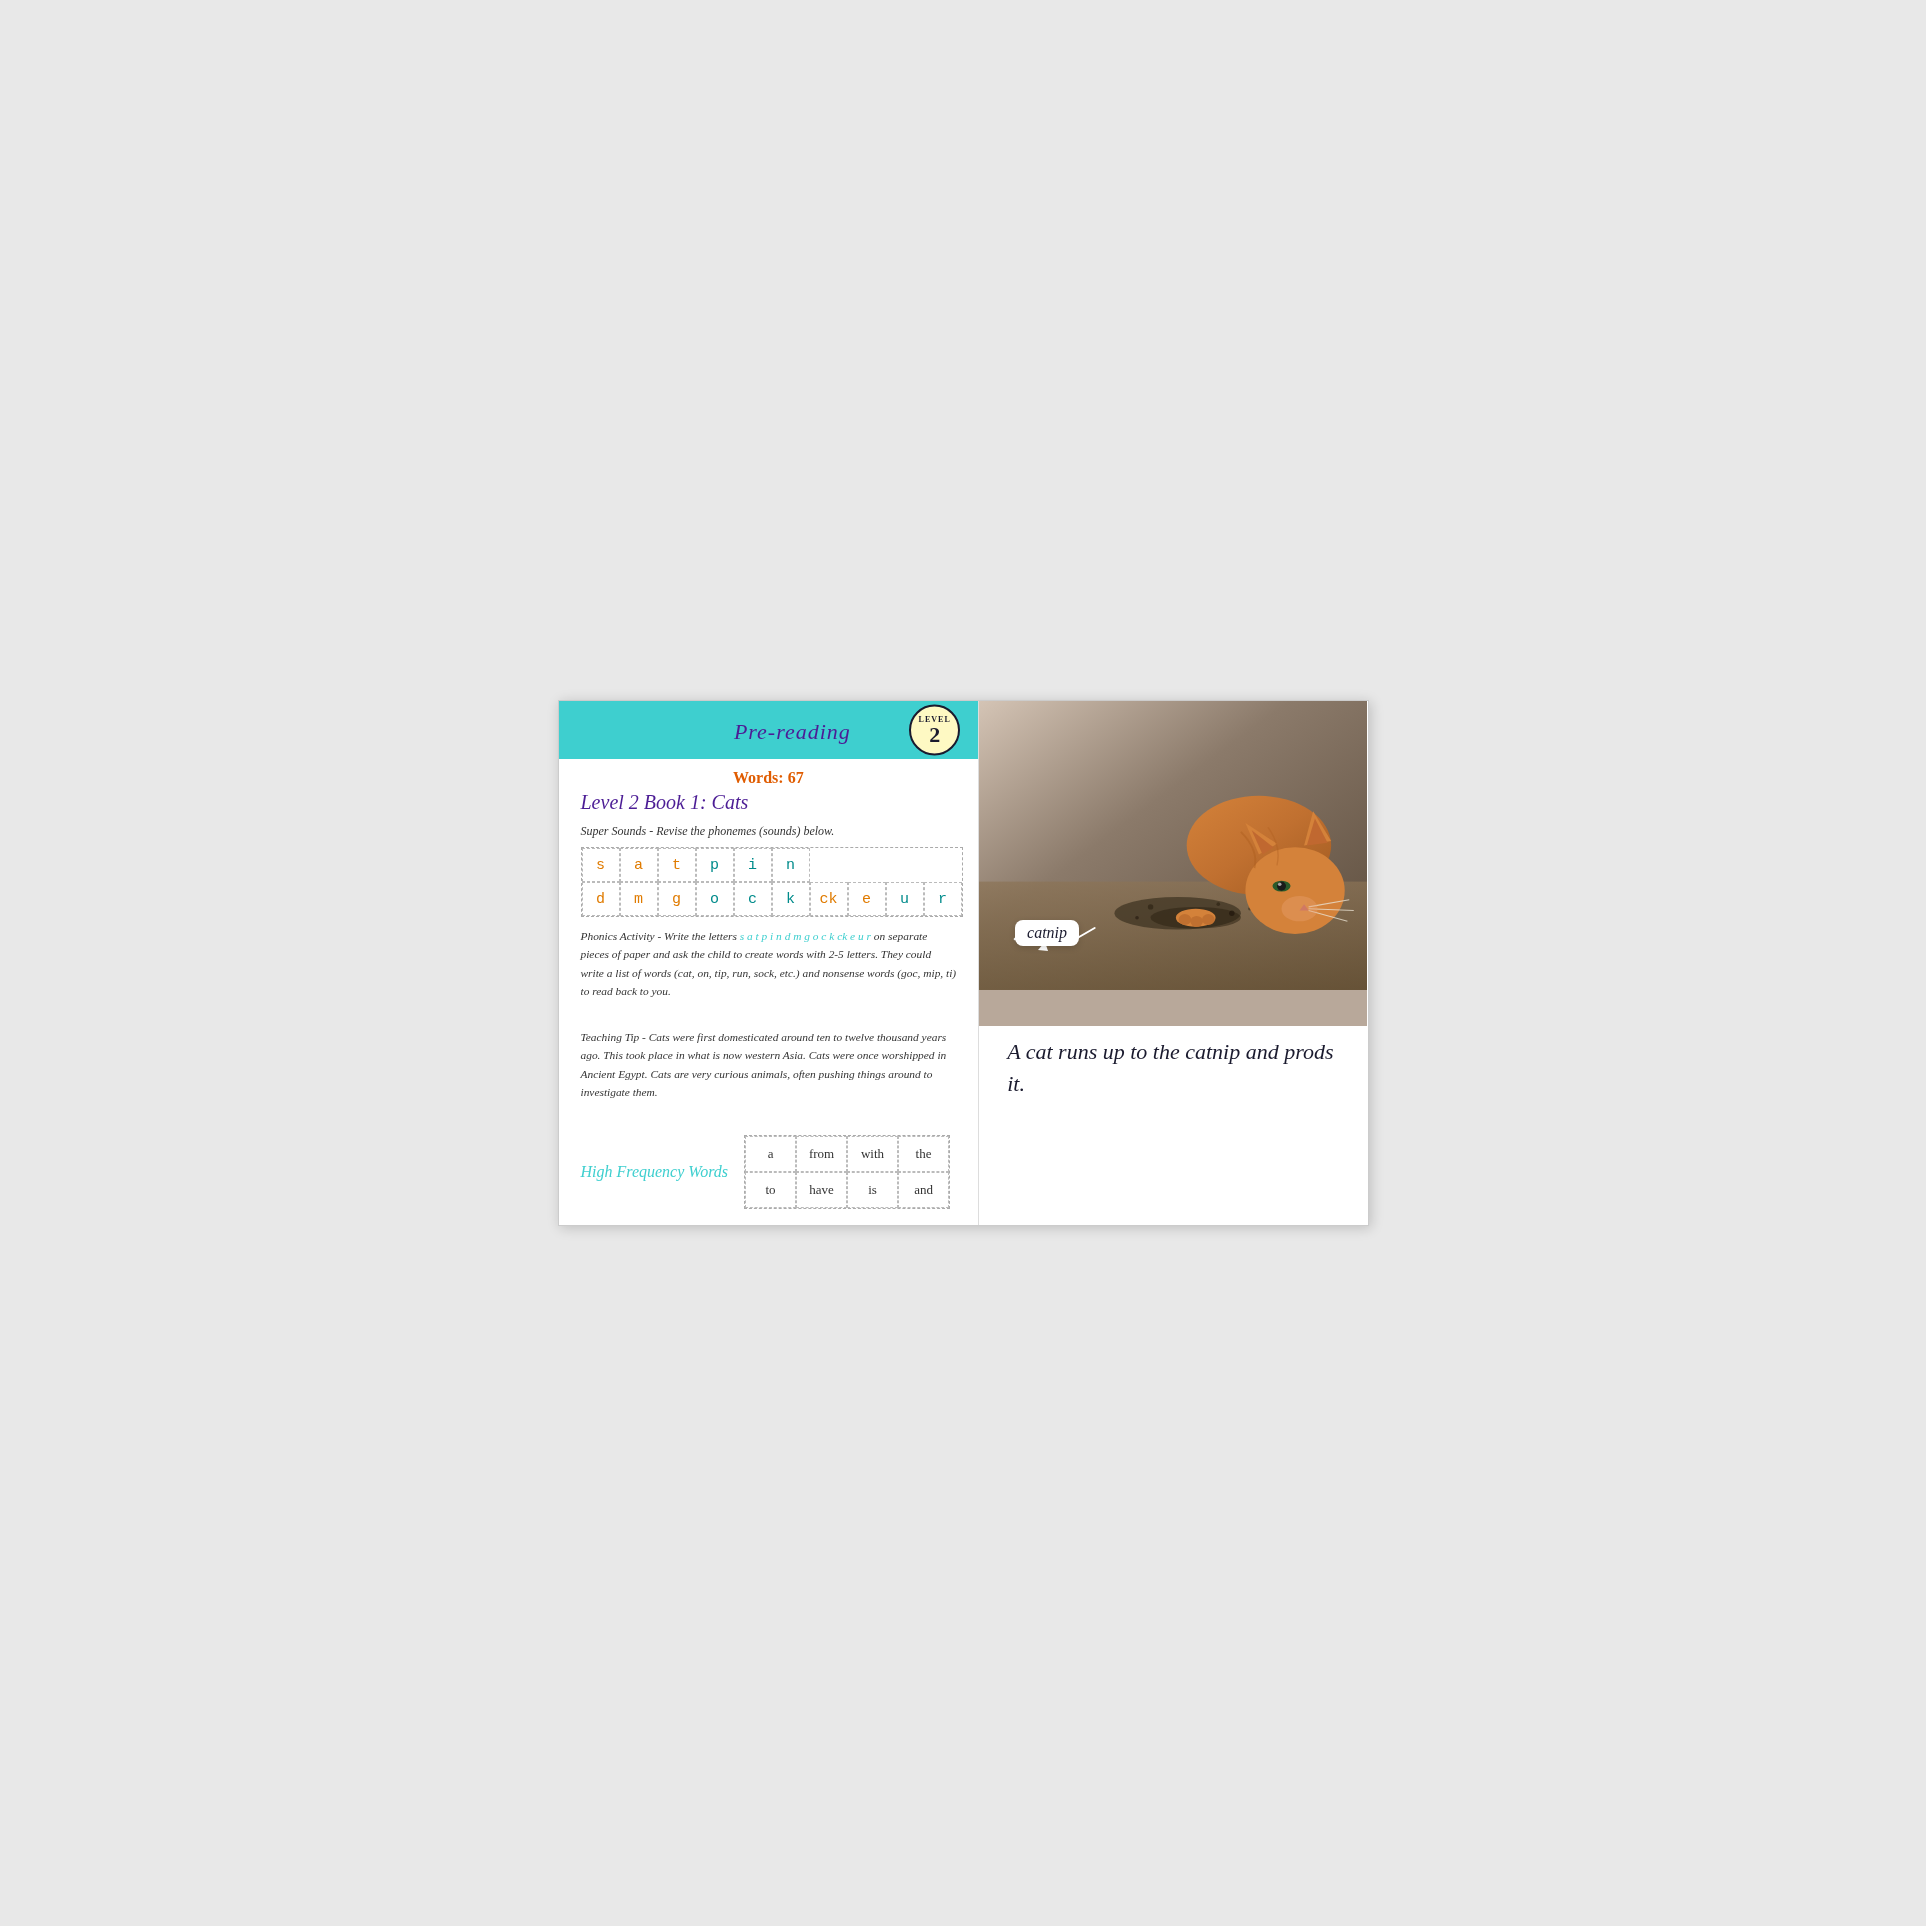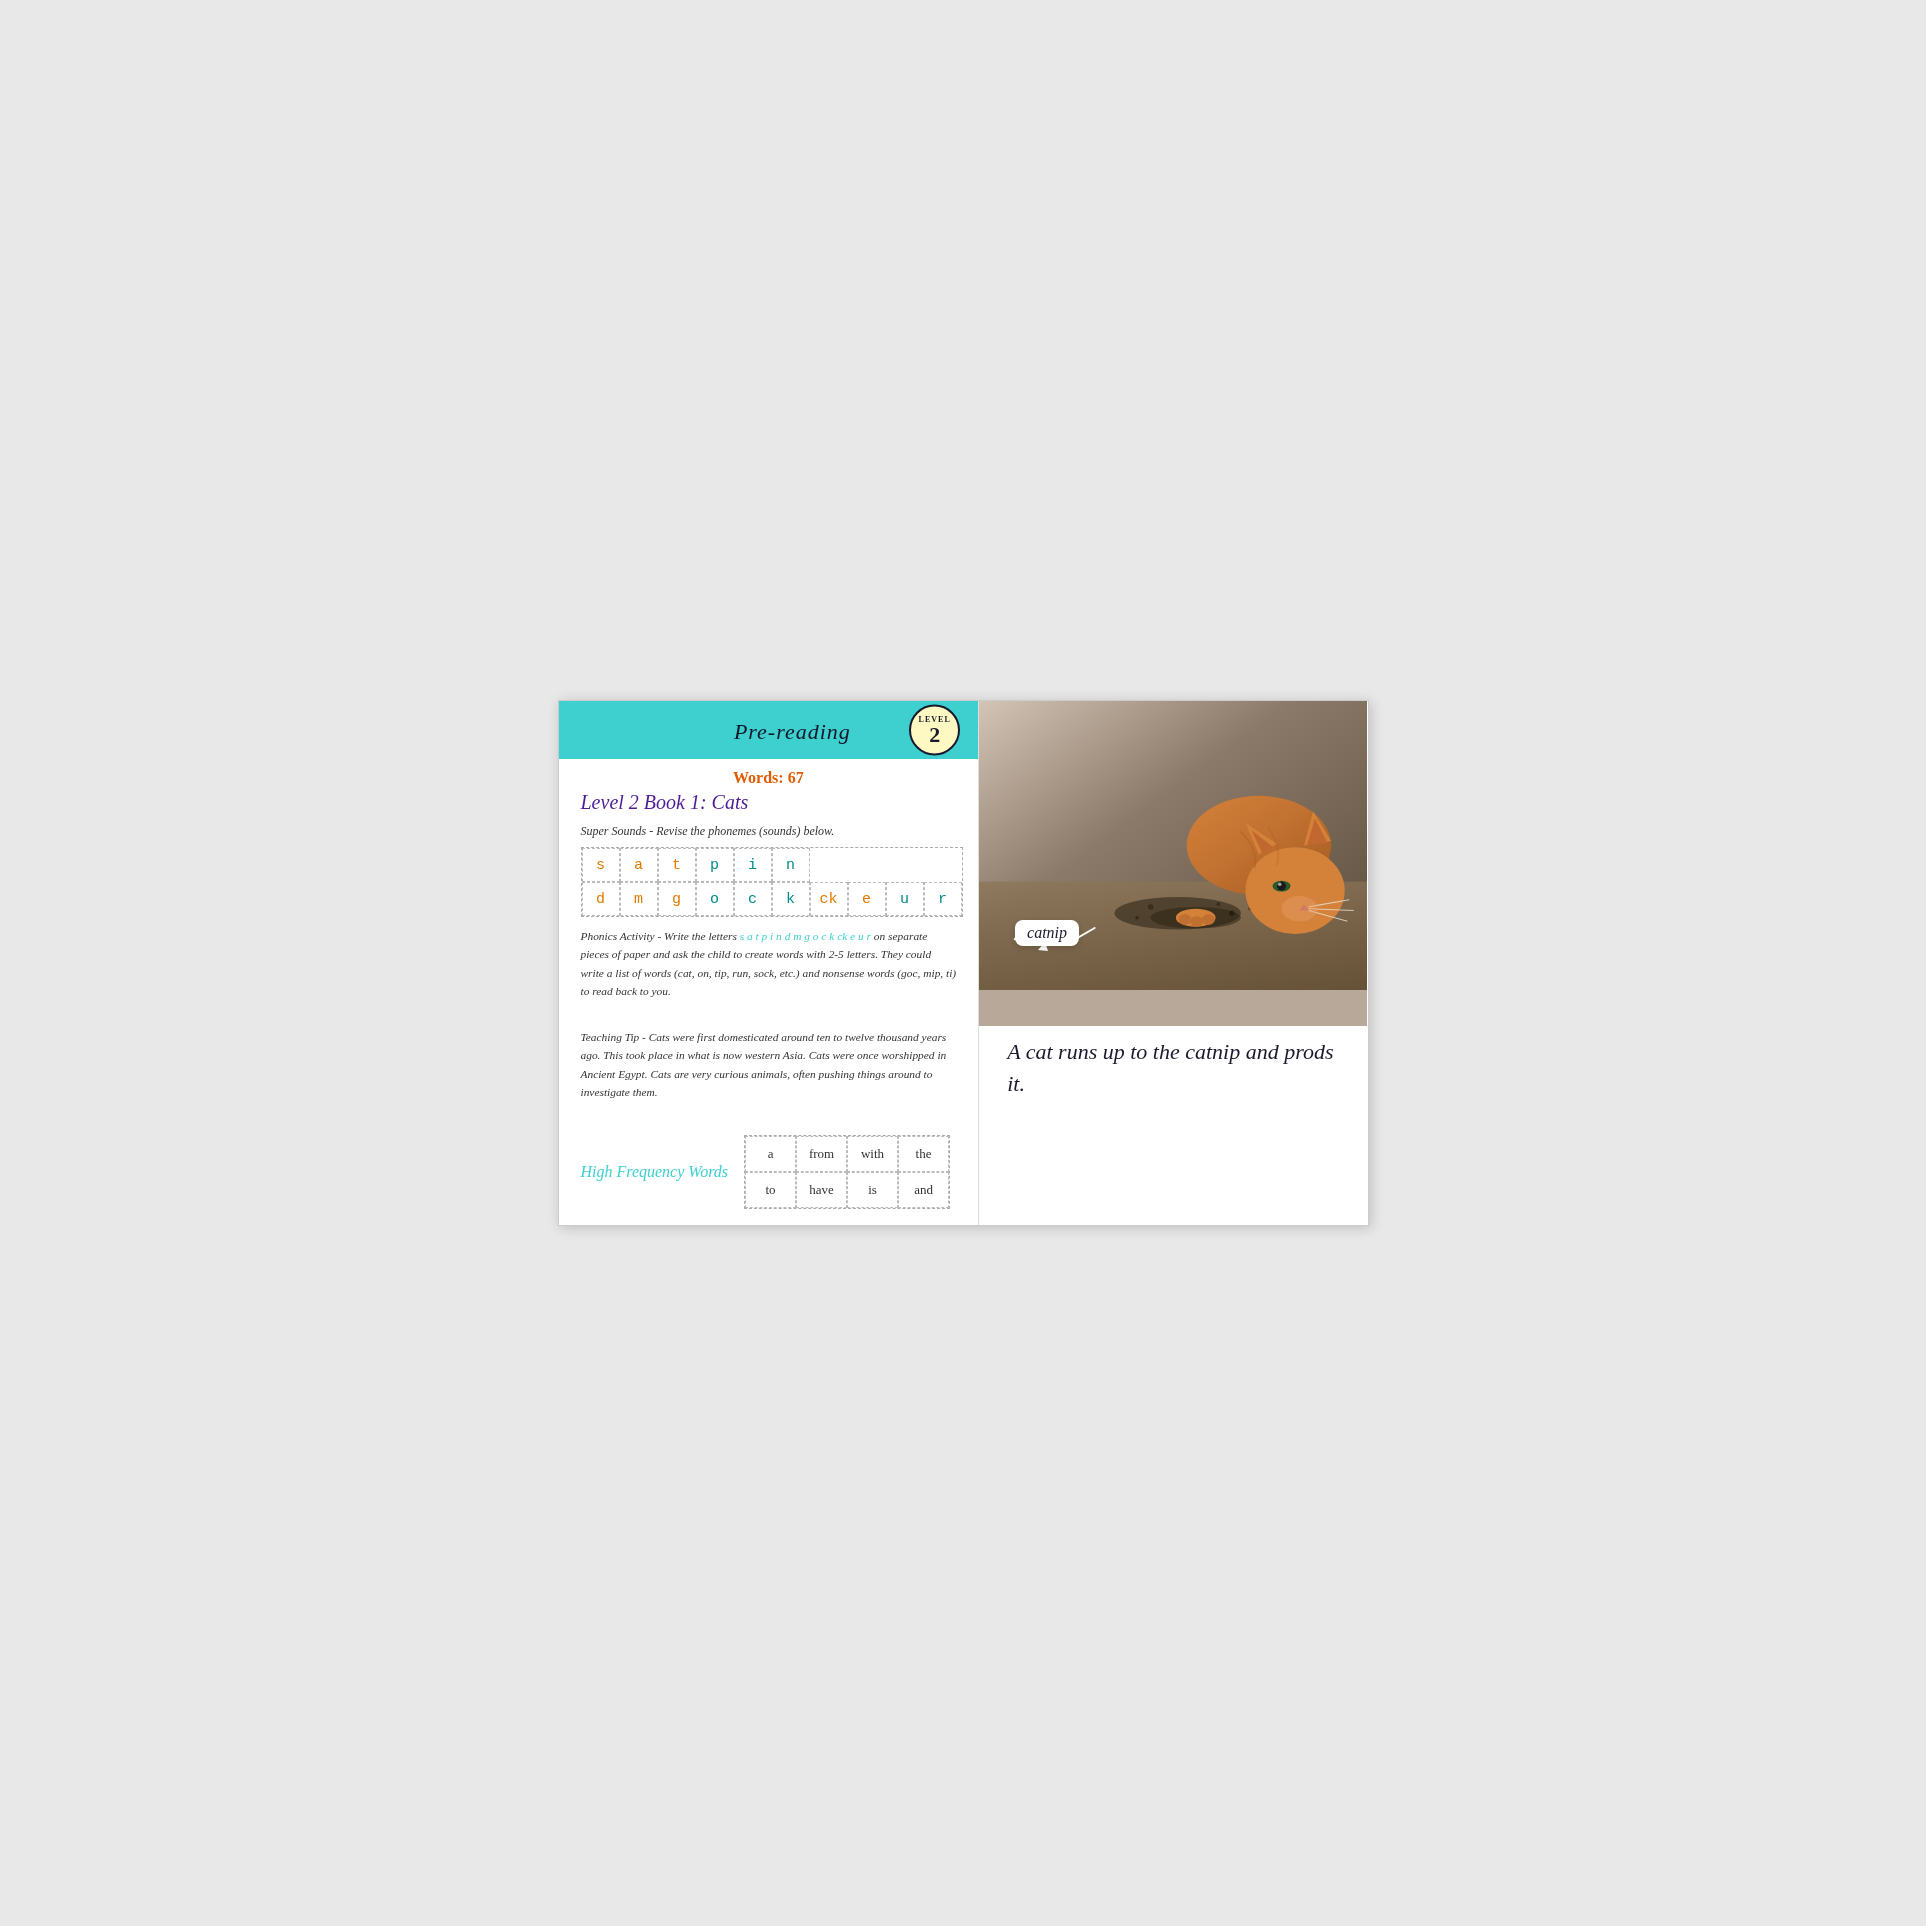--- a/index.html
+++ b/index.html
@@ -35,21 +35,21 @@
       background: #3ecfcf;
       padding: 18px 20px 14px 20px;
       display: flex;
       align-items: center;
       justify-content: center;
       position: relative;
     }
     .header-title {
       font-family: 'Georgia', serif;
       font-size: 22px;
-      color: #0f172a;
+      color: #4c1d95;
       font-style: italic;
       letter-spacing: 1px;
       margin-left: 48px;
     }
     .level-badge {
       position: absolute;
       right: 18px;
       top: 50%;
       transform: translateY(-50%);
       width: 51px;

